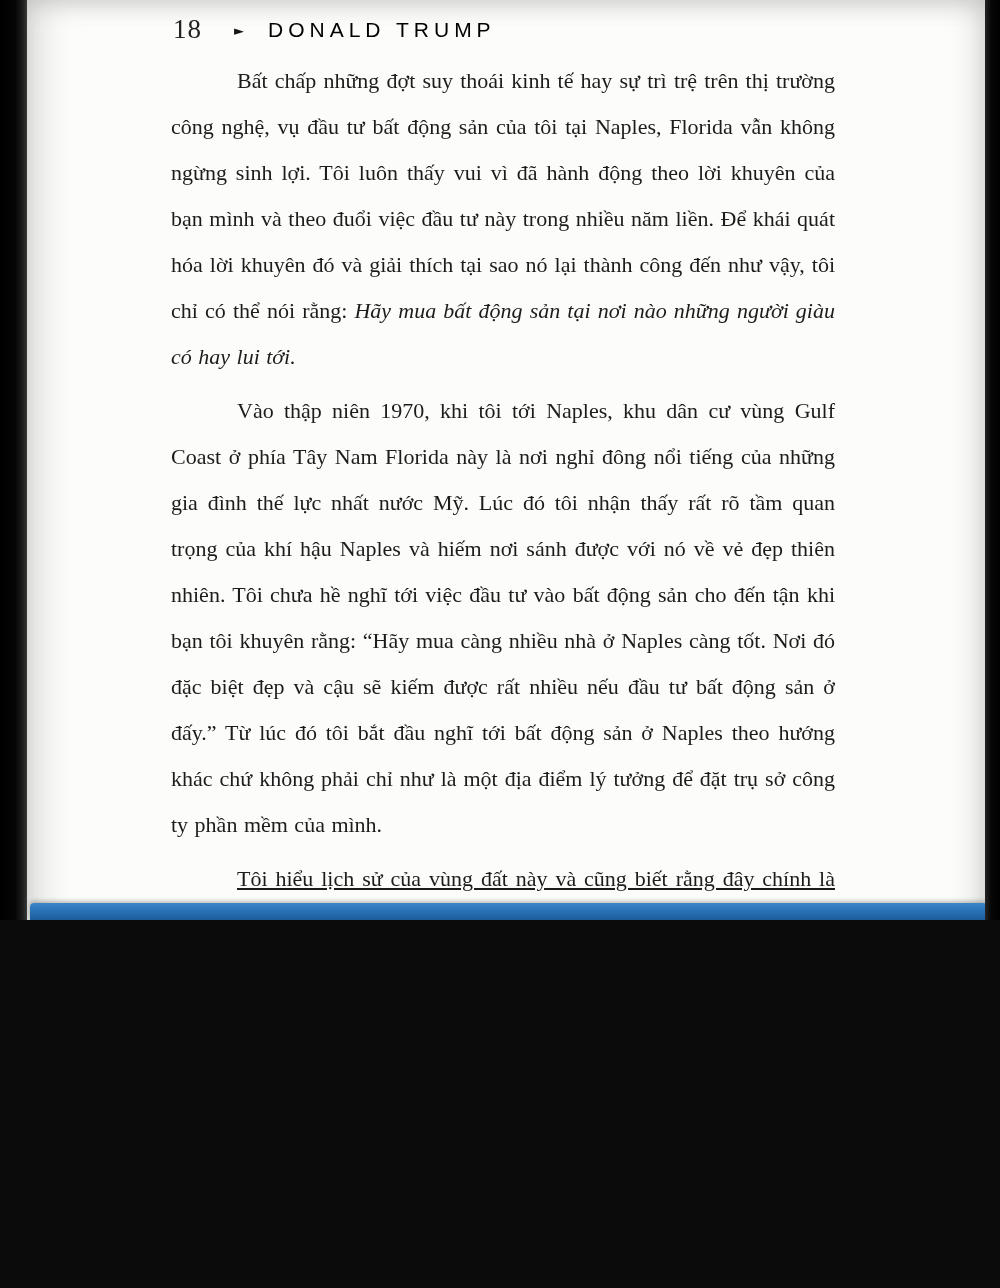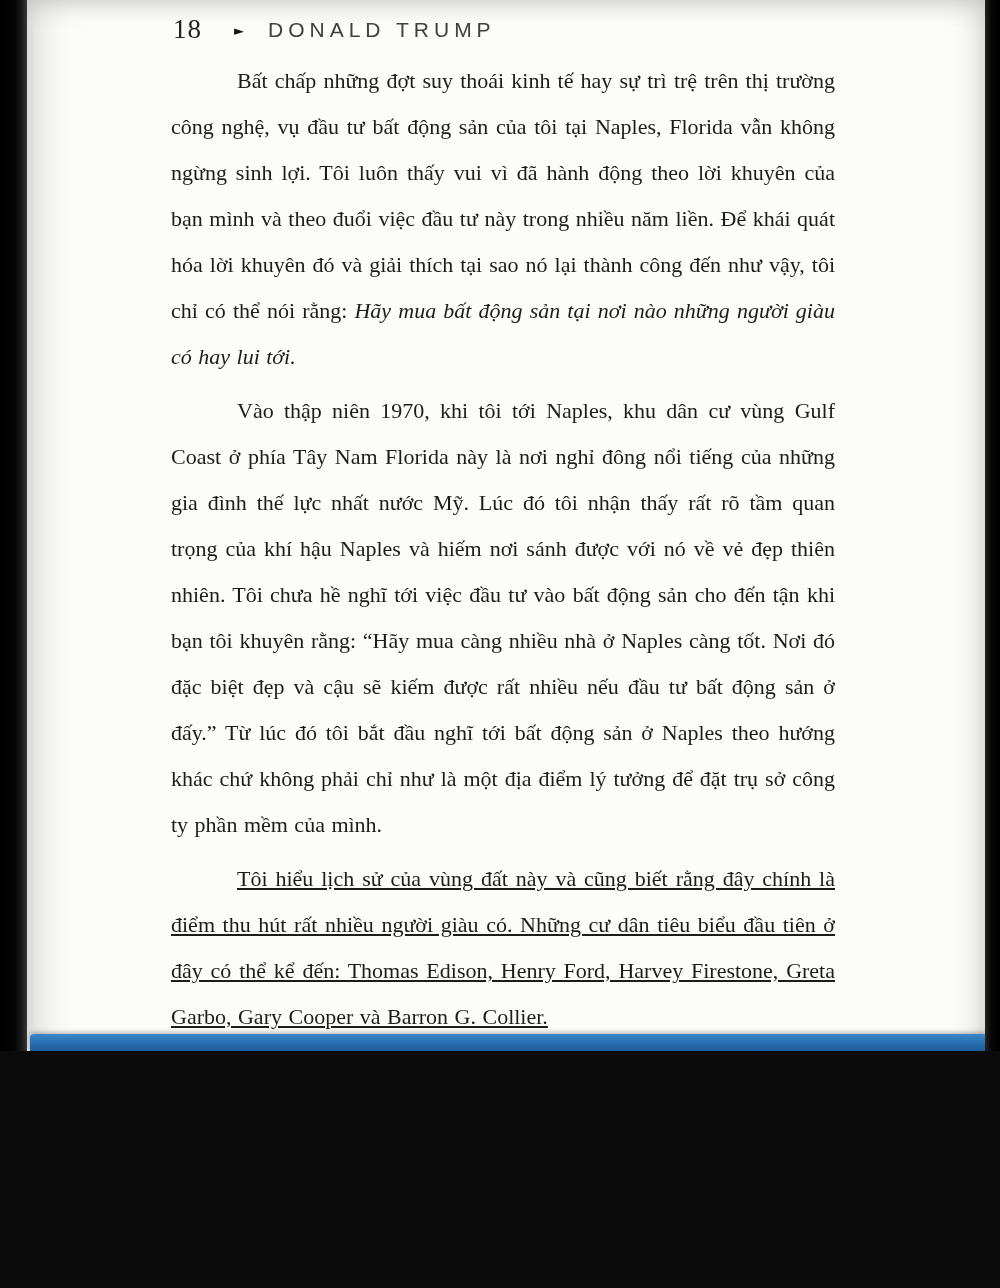--- a/index.html
+++ b/index.html
@@ -9,21 +9,21 @@
   body {
     width: 1000px;
     height: 1288px;
     background: #0b0b0b;
     overflow: hidden;
     font-family: "Liberation Serif", serif;
   }
   .scan {
     position: relative;
     width: 1000px;
-    height: 1051px;
+    height: 920px;
     background: #0b0b0b;
     overflow: hidden;
   }
   
   .edge-left {
     position: absolute;
     left: 0; top: 0; bottom: 0;
     width: 27px;
     background: linear-gradient(to right, #000 0%, #050505 55%, #1d1d1d 85%, #3a3a3a 100%);
     z-index: 3;
@@ -69,21 +69,21 @@
     font-family: "DejaVu Sans", sans-serif;
     font-size: 13px;
     color: #141414;
     margin-left: 32px;
     margin-right: 24px;
     transform: translateY(1px);
   }
   .running-title {
     font-family: "Liberation Sans", sans-serif;
     font-size: 21px;
-    color: #404040;
+    color: #000000;
     letter-spacing: 5px;
     font-weight: 400;
   }
   
   .page-body {
     position: absolute;
     left: 144px;
     top: 58px;
     width: 664px;
   }

